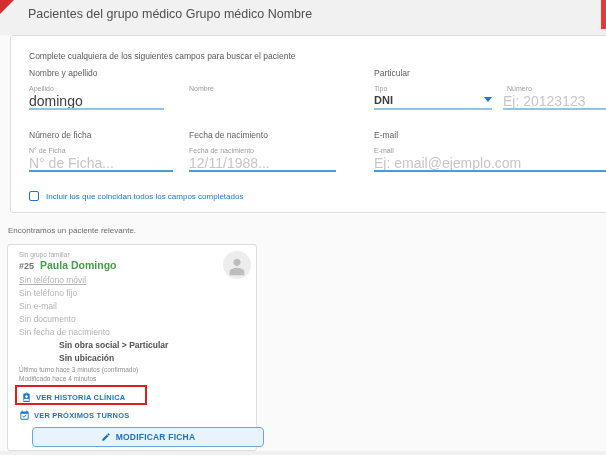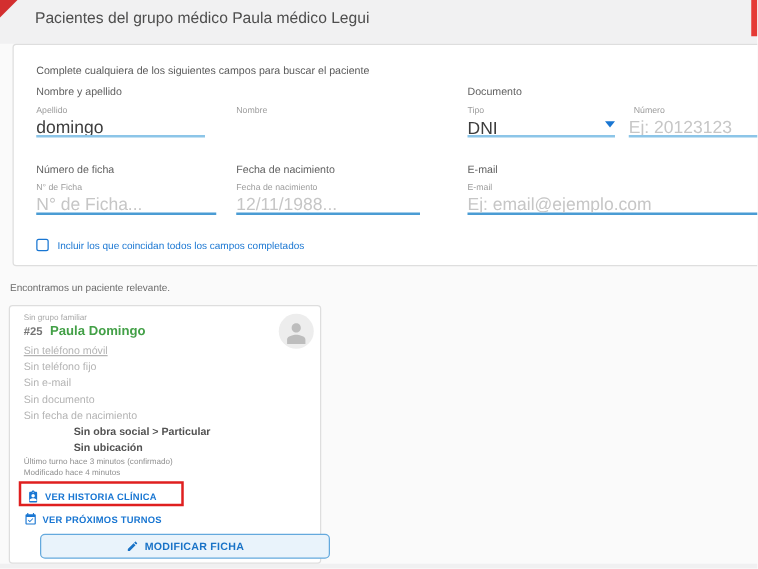--- a/index.html
+++ b/index.html
@@ -24,21 +24,21 @@
   .sub-label { position: absolute; font-size: 7px; color: #9c9c9c; }
 
   .text-input { position: absolute; height: 16px; border: none; outline: none; background: transparent;
     font-family: "Liberation Sans", sans-serif; font-size: 14px; color: #3d3d3d; padding: 0 0 0 0; }
   .text-input::placeholder { color: #c6c6c6; opacity: 1; }
   .u-light { border-bottom: 2px solid #8cc5e8; }
   .u-med { border-bottom: 2px solid #4a9cd4; }
 
   .select-box { position: absolute; height: 16px; border-bottom: 2px solid #8cc5e8;
     display: flex; align-items: flex-start; justify-content: space-between; cursor: pointer; }
-  .select-box .select-value { font-size: 14px; font-weight: 400; color: #3d3d3d; }
+  .select-box .select-value { font-size: 11px; font-weight: 700; color: #3d3d3d; }
   .caret-down { width: 0; height: 0; margin-top: 3px;
     border-left: 4px solid transparent; border-right: 4px solid transparent; border-top: 5px solid #1976d2; }
 
   .checkbox-row { position: absolute; left: 18px; top: 155px; display: flex; align-items: center; cursor: pointer; }
   .checkbox { width: 10px; height: 10px; border: 1.5px solid #1976d2; border-radius: 2px; background: #fff; }
   .checkbox-label { margin-left: 7px; font-size: 8px; color: #1976d2; }
 
   
   .status-text { position: absolute; left: 8px; top: 226px; font-size: 8px; color: #6b6b6b; }
 
@@ -70,27 +70,27 @@
 </style>
 </head>
 <body>
 
 <div class="screen">
   <div class="top-band"></div>
   <div class="bottom-band"></div>
   <div class="corner-marker"></div>
   <div class="edge-marker"></div>
 
-  <h1 class="page-title">Pacientes del grupo médico Paula médico Legui</h1>
+  <h1 class="page-title">Pacientes del grupo médico Grupo médico Nombre</h1>
 
   <section class="form-card">
     <div class="instruction">Complete cualquiera de los siguientes campos para buscar el paciente</div>
 
     <div class="group-label" style="left:18px; top:32px;">Nombre y apellido</div>
-    <div class="group-label" style="left:363px; top:32px;">Documento</div>
+    <div class="group-label" style="left:363px; top:32px;">Particular</div>
 
     <div class="sub-label" style="left:18px; top:49px;">Apellido</div>
     <div class="sub-label" style="left:178px; top:49px;">Nombre</div>
     <div class="sub-label" style="left:363px; top:49px;">Tipo</div>
     <div class="sub-label" style="left:496px; top:49px;">Número</div>
 
     <input class="text-input u-light" style="left: 18px; top: 58px; width: 135px;" value="domingo">
     <div class="select-box" style="left:363px; top:58px; width:118px;">
       <span class="select-value">DNI</span>
       <span class="caret-down"></span>

